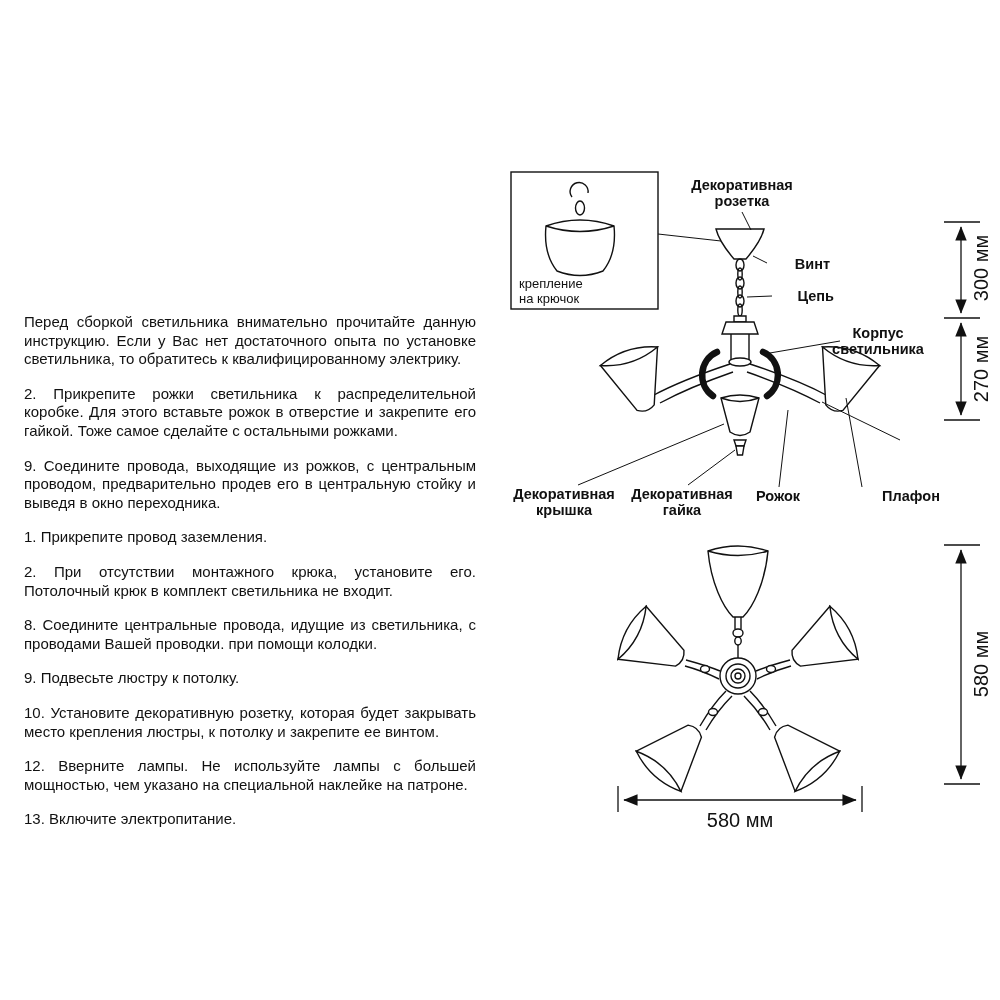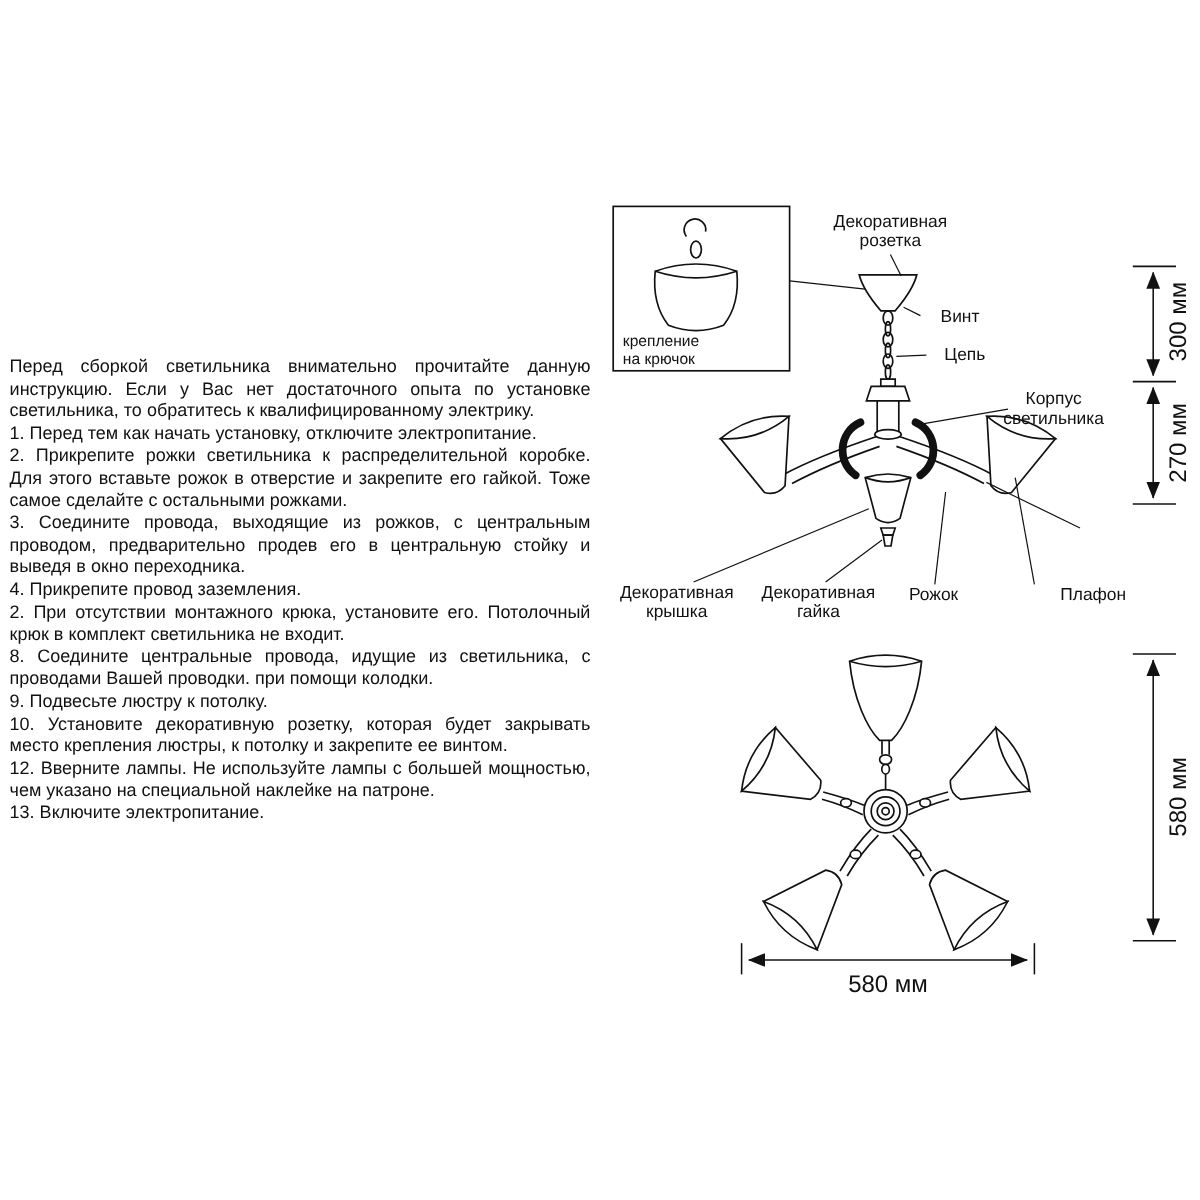--- a/index.html
+++ b/index.html
@@ -2,48 +2,47 @@
 <html><head>
 <meta charset="utf-8">
 <style>
   * { margin:0; padding:0; box-sizing:border-box; }
   html,body { width:1000px; height:1000px; background:#ffffff; }
   body { font-family:"Liberation Sans", sans-serif; color:#111; }
   .sheet { position:relative; width:1000px; height:1000px; background:#fff; overflow:hidden; }
 
   .instructions { position:absolute; left:8px; top:297px; width:484px;
                   font-size:15px; line-height:18.6px; text-align:justify; }
-  .instructions p { margin:0; }
+  .instructions p { margin:16px; }
 
   .plabel { position:absolute; font-size:14.5px; line-height:15.6px;
-            text-align:center; white-space:pre-line; color:#111; }
-  .plabel.left { text-align:center; }
+            text-align:center; white-space:pre-line; color:#111;font-weight:bold; }
+  .plabel.left { text-align:right; }
 
   .inset-caption { position:absolute; left:519px; top:277px; width:110px;
                    font-size:13px; line-height:14.8px; white-space:pre-line; }
 
   svg.diagram { position:absolute; left:0; top:0; }
   svg .ln  { stroke:#111; stroke-width:1.4; fill:none; }
   svg .lnw { stroke:#111; stroke-width:1.4; fill:#fff; }
   svg .thin{ stroke:#111; stroke-width:1; fill:none; }
   svg .thick{ stroke:#111; stroke-width:6.5; fill:none; stroke-linecap:round; }
   svg .dim { stroke:#111; stroke-width:1.3; fill:none; }
   svg text.dimtxt { font-family:"Liberation Sans", sans-serif; font-size:20px; fill:#111; }
 </style>
 </head>
 <body>
 
 <div class="sheet">
 
   <div class="instructions">
     <p>Перед сборкой светильника внимательно прочитайте данную инструкцию. Если у Вас нет достаточного опыта по установке светильника, то обратитесь к квалифицированному электрику.</p>
-    <p>1. Перед тем как начать установку, отключите электропитание.</p>
     <p>2. Прикрепите рожки светильника к распределительной коробке. Для этого вставьте рожок в отверстие и закрепите его гайкой. Тоже самое сделайте с остальными рожками.</p>
-    <p>3. Соедините провода, выходящие из рожков, с центральным проводом, предварительно продев его в центральную стойку и выведя в окно переходника.</p>
-    <p>4. Прикрепите провод заземления.</p>
+    <p>9. Соедините провода, выходящие из рожков, с центральным проводом, предварительно продев его в центральную стойку и выведя в окно переходника.</p>
+    <p>1. Прикрепите провод заземления.</p>
     <p>2. При отсутствии монтажного крюка, установите его. Потолочный крюк в комплект светильника не входит.</p>
     <p>8. Соедините центральные провода, идущие из светильника, с проводами Вашей проводки. при помощи колодки.</p>
     <p>9. Подвесьте люстру к потолку.</p>
     <p>10. Установите декоративную розетку, которая будет закрывать место крепления люстры, к потолку и закрепите ее винтом.</p>
     <p>12. Вверните лампы. Не используйте лампы с большей мощностью, чем указано на специальной наклейке на патроне.</p>
     <p>13. Включите электропитание.</p>
   </div>
 
   <svg class="diagram" width="1000" height="1000" viewBox="0 0 1000 1000">
     <defs>

